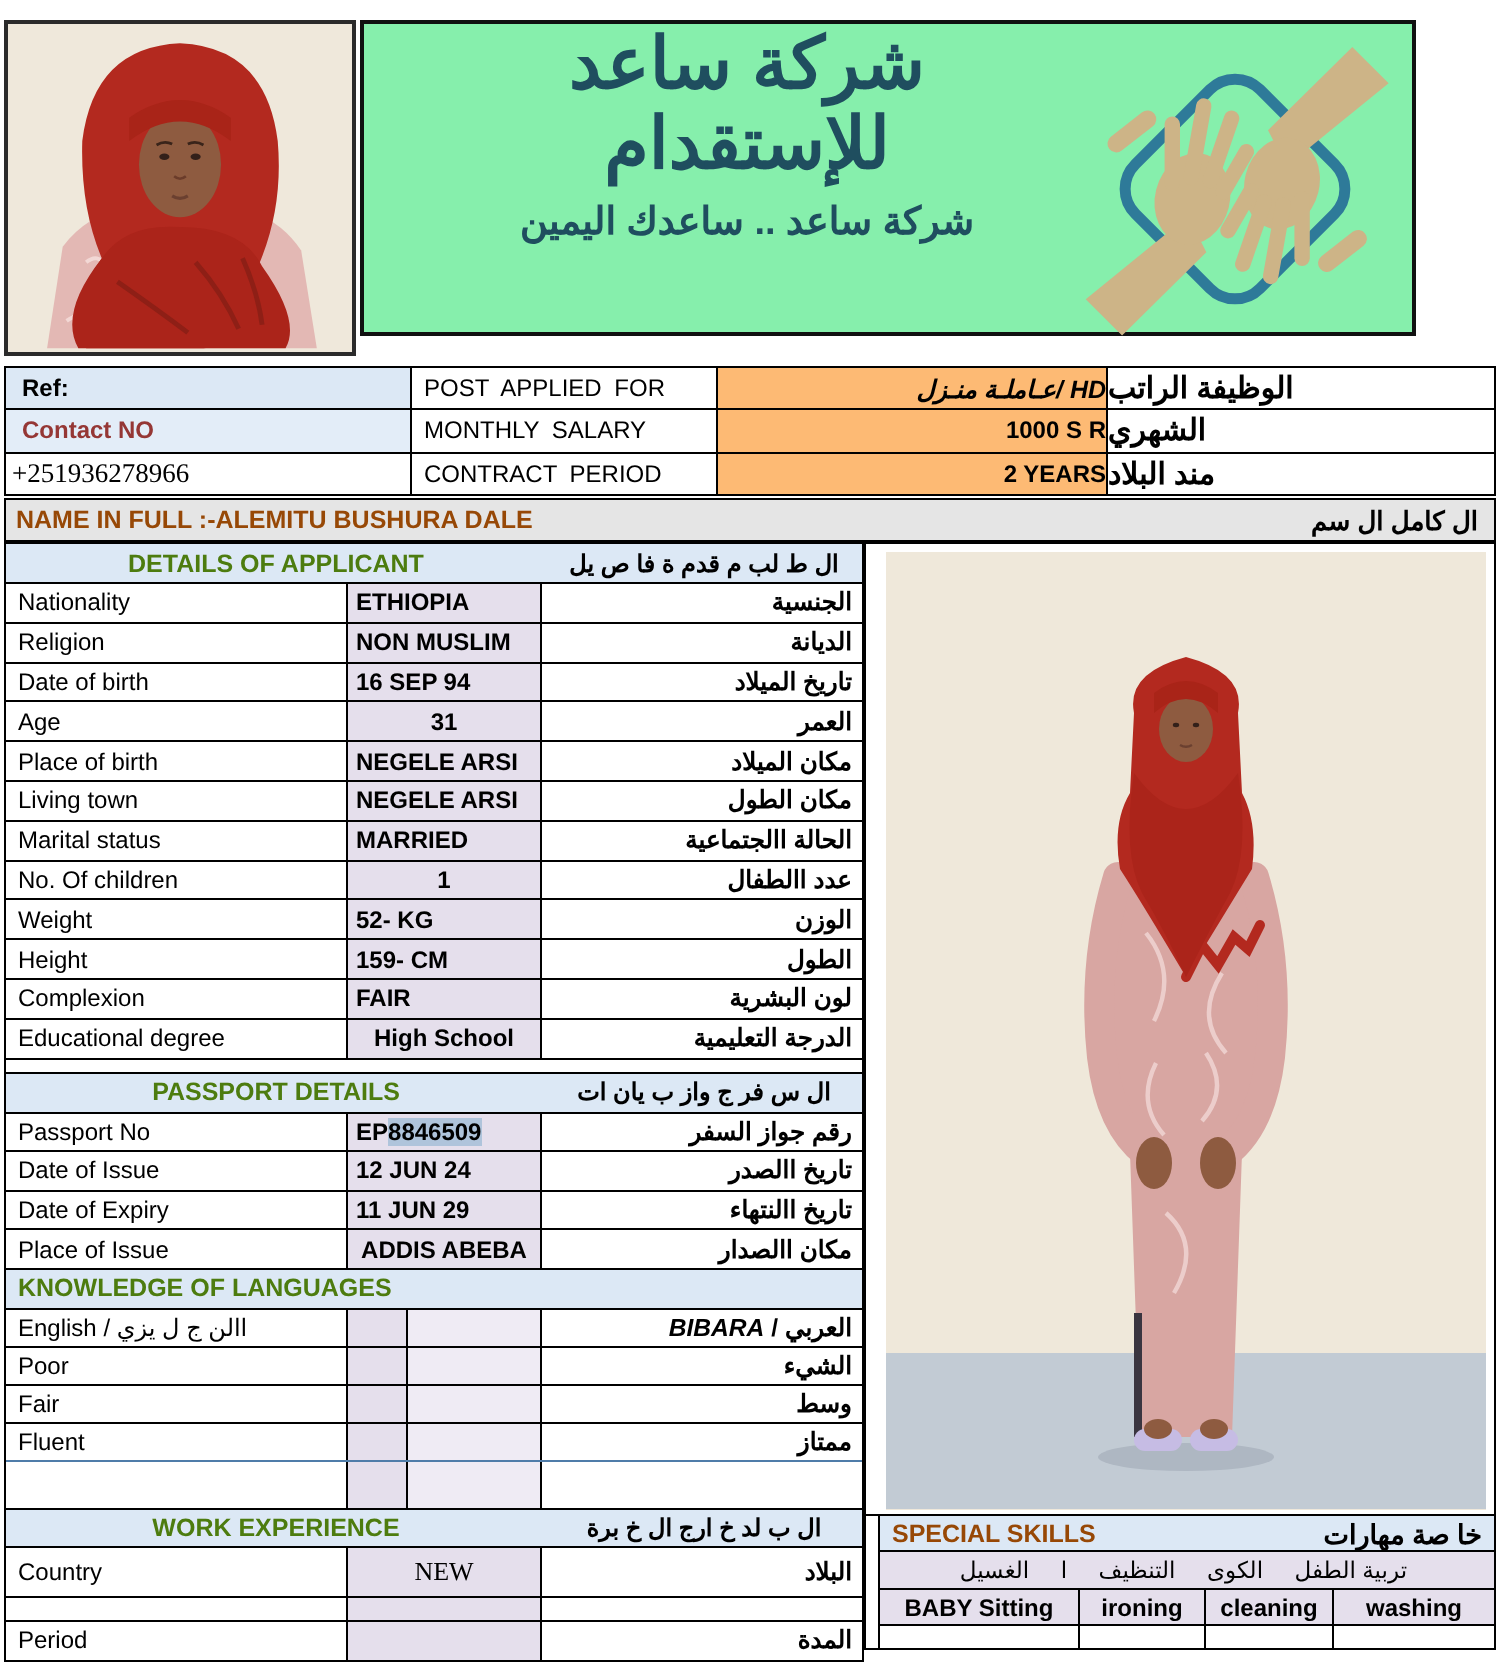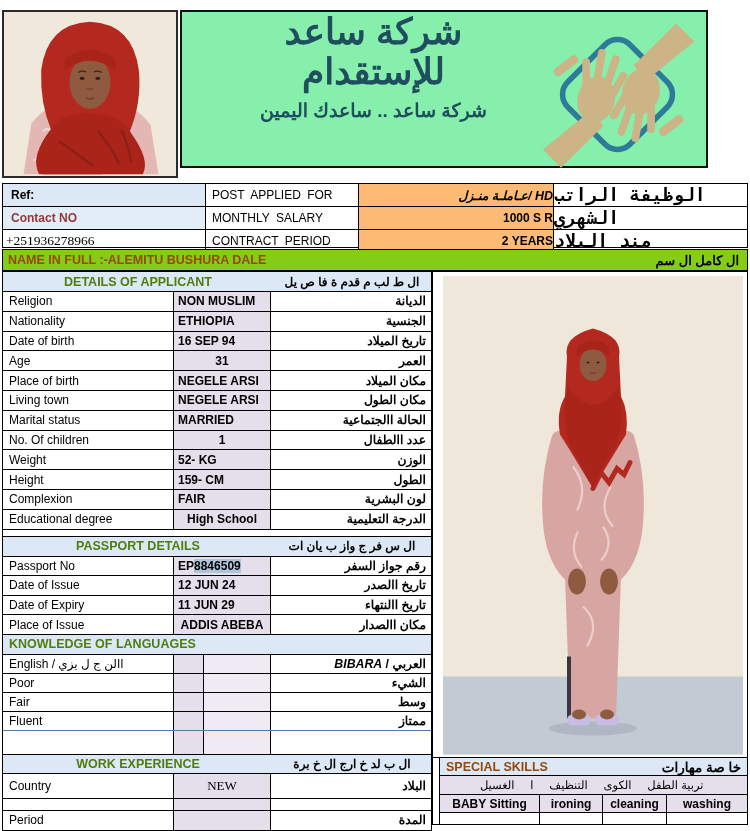--- a/index.html
+++ b/index.html
@@ -20,29 +20,29 @@
   
   .contact-table{left:2px;top:183px;width:746px;height:65px;border:1px solid #000;
                  display:flex;flex-direction:column;}
   .ct-row{flex:1;display:flex;border-bottom:1px solid #000;}
   .ct-row:last-child{border-bottom:none;}
   .ct-cell{box-sizing:border-box;display:flex;align-items:center;border-right:1px solid #000;font-size:12px;}
   .ct-c1{width:203px;padding-left:8px;font-weight:bold;}
   .ct-c2{width:153px;padding-left:6px;word-spacing:3px;}
   .ct-c3{width:195px;background:#fdba74;justify-content:flex-end;font-weight:bold;}
   .ct-c4{flex:1;border-right:none;justify-content:flex-end;padding-right:10px;font-weight:bold;
-         font-size:18px;direction:rtl;font-family:Liberation Mono, monospace;}
+         font-size:15px;direction:rtl;}
   .bg-blue1{background:#DCE8F5;}
   .bg-blue2{background:#E3EDF8;}
   .maroon{color:#953735;}
   .phone{font-family:"Liberation Serif",serif;font-size:13.5px;font-weight:normal;padding-left:3px;}
   .hd-val{font-style:italic;font-size:12.5px;}
 
   
-  .name-row{left:2px;top:249px;width:746px;height:22px;border:1px solid #000;background:#84cc16;
+  .name-row{left:2px;top:249px;width:746px;height:22px;border:1px solid #000;background:#e5e5e5;
             display:flex;align-items:center;justify-content:space-between;}
   .name-en{padding-left:5px;font-weight:bold;font-size:12.5px;color:#974806;}
   .name-ar{padding-right:8px;font-weight:bold;font-size:13px;}
 
   
   .left-form{left:2px;top:271px;width:430px;height:560px;border:1px solid #000;
              display:flex;flex-direction:column;overflow:hidden;}
   .frow{display:flex;align-items:center;border-bottom:1px solid #000;flex:0 0 auto;box-sizing:border-box;}
   .sec-head{height:20px;background:#DCE8F5;}
   .sec-en{width:270px;text-align:center;color:#4d7c0f;font-weight:bold;font-size:12.5px;}
@@ -172,28 +172,28 @@
   </div>
 
   <div class="abs left-form">
 
     <div class="frow sec-head">
       <span class="sec-en">DETAILS OF APPLICANT</span>
       <span class="sec-ar">ال ط لب م قدم ة   فا ص يل</span>
     </div>
 
     <div class="frow dr">
+      <span class="lbl">Nationality</span>
+      <span class="val">ETHIOPIA</span>
+      <span class="arb">الجنسية</span>
+    </div>
+    <div class="frow dr">
       <span class="lbl">Religion</span>
       <span class="val">NON MUSLIM</span>
       <span class="arb">الديانة</span>
-    </div>
-    <div class="frow dr">
-      <span class="lbl">Nationality</span>
-      <span class="val">ETHIOPIA</span>
-      <span class="arb">الجنسية</span>
     </div>
     <div class="frow dr">
       <span class="lbl">Date of birth</span>
       <span class="val">16 SEP 94</span>
       <span class="arb">تاريخ الميلاد</span>
     </div>
     <div class="frow dr">
       <span class="lbl">Age</span>
       <span class="val center">31</span>
       <span class="arb">العمر</span>

